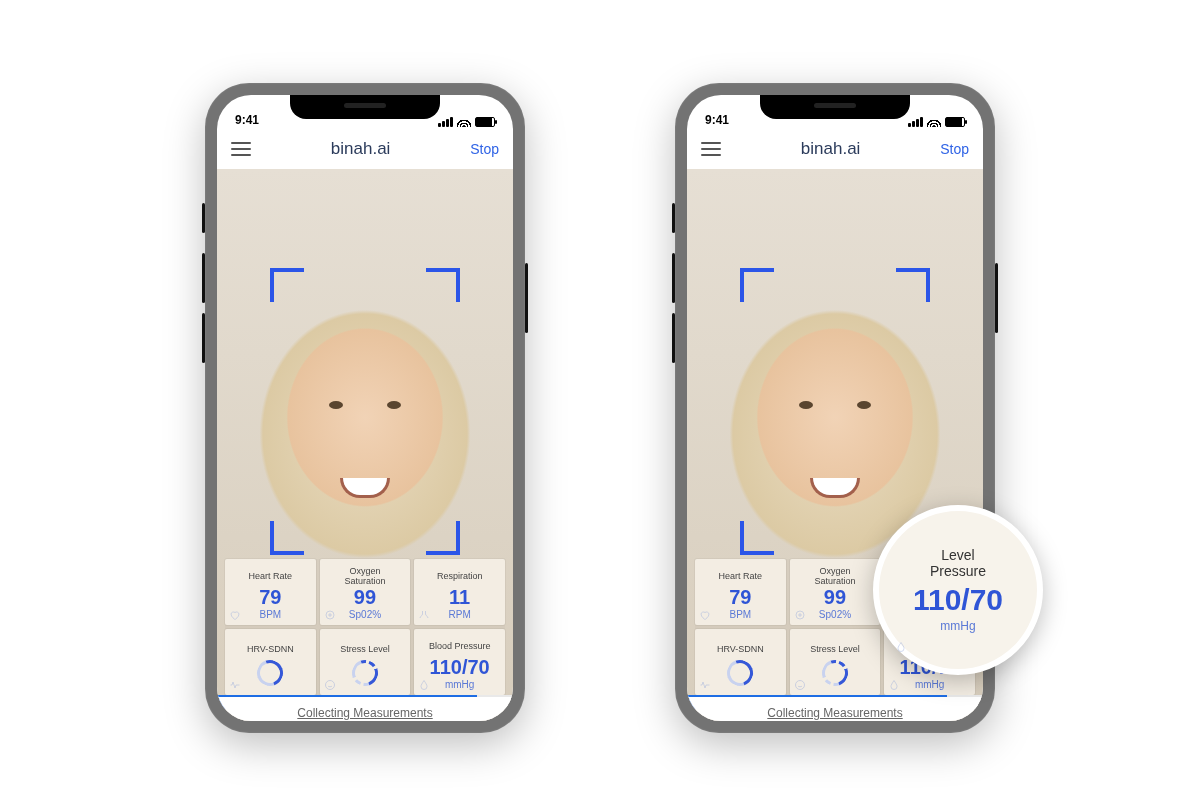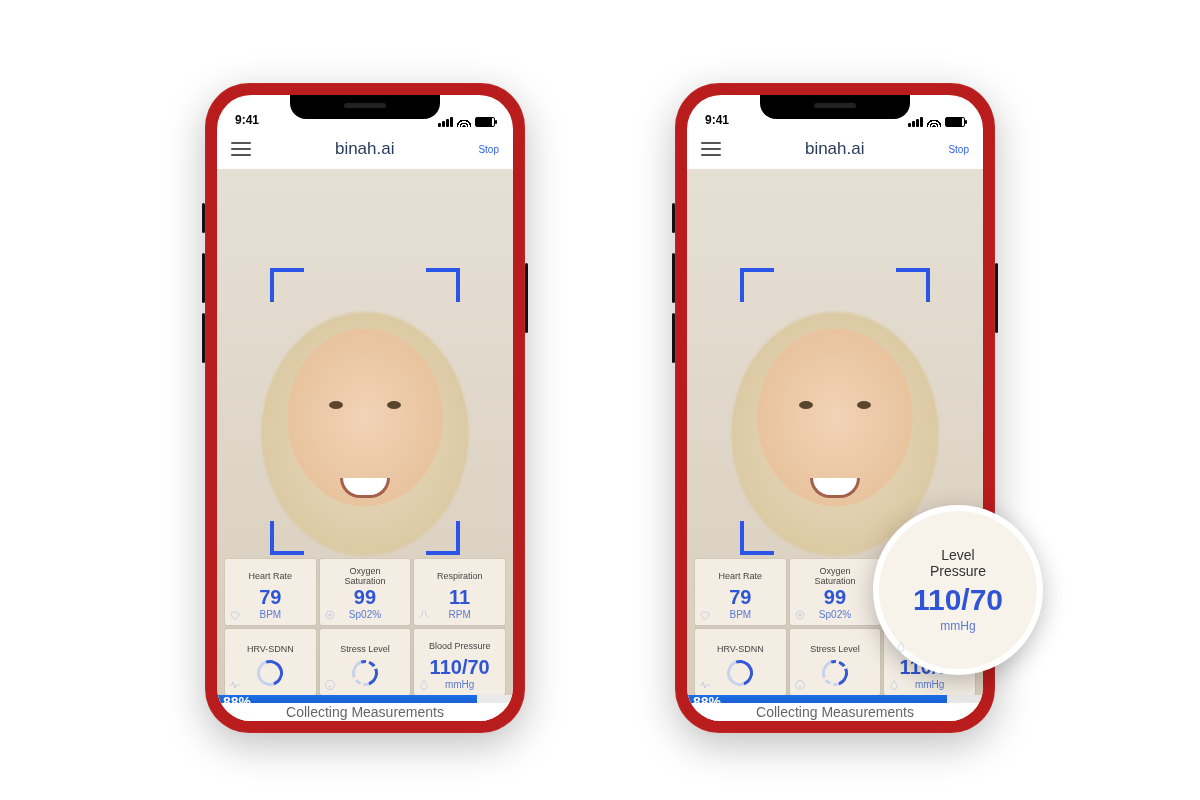--- a/index.html
+++ b/index.html
@@ -1,21 +1,21 @@
 <!DOCTYPE html>
 <html><head>
 <meta charset="utf-8">
 <style>
   * { box-sizing: border-box; margin: 0; padding: 0; }
   html, body { width: 1200px; height: 800px; background: #fff; font-family: -apple-system, Helvetica, Arial, sans-serif; }
   .stage { width: 1200px; height: 800px; display: flex; justify-content: center; align-items: center; gap: 150px; }
   .frame { position: relative; }
   .phone {
     width: 320px; height: 650px;
-    background: #b91c1c; border-radius: 44px;
+    background: #737373; border-radius: 44px;
     padding: 12px; position: relative;
     box-shadow: 0 12px 40px rgba(0,0,0,0.25), inset 0 0 2px rgba(255,255,255,0.2);
     margin-top: 16px;
   }
   .side-btn { position: absolute; background: #111; border-radius: 2px; }
   .sb1 { left: -3px; top: 120px; width: 3px; height: 30px; }
   .sb2 { left: -3px; top: 170px; width: 3px; height: 50px; }
   .sb3 { left: -3px; top: 230px; width: 3px; height: 50px; }
   .sb4 { right: -3px; top: 180px; width: 3px; height: 70px; }
   .screen {
@@ -51,21 +51,21 @@
   .batt i { display:block; width: 90%; height:100%; background:#000; }
 
   .appbar {
     height: 40px; display: flex; align-items: center; justify-content: space-between;
     padding: 0 14px; background:#fff;
   }
   .menu-icon { width: 20px; height: 14px; display:flex; flex-direction:column; justify-content:space-between; }
   .menu-icon span { height: 2px; background:#555; border-radius:1px; }
   .brand { font-size: 17px; color:#2b3b5b; }
   .brand b { font-weight: 400; }
-  .stop { color:#2f63e6; font-size: 10px; font-weight: 500; }
+  .stop { color:#2f63e6; font-size: 14px; font-weight: 500; }
 
   .camera {
     position: relative; flex: 1;
     background:
       radial-gradient(ellipse 140px 160px at 50% 45%, #f1d3b6 0%, #e8c39e 55%, transparent 56%),
       radial-gradient(ellipse 170px 200px at 50% 48%, #e9dcc3 0%, #dccaa4 60%, transparent 62%),
       linear-gradient(#e6dfd4, #d7cdbc);
     overflow: hidden;
   }
   .fb { position:absolute; width: 34px; height: 34px; border: 4px solid #2b55e8; }
@@ -100,21 +100,21 @@
     transform: rotate(25deg);
   }
   .spinner.dashed { border-style: dashed solid dashed solid; }
 
   .progress {
     position:absolute; left:0; right:0; bottom:12px; height:14px;
     background:#e9e9e9; display:flex; align-items:center;
   }
   .progress .fill { height:100%; background: linear-gradient(#1e6fe6,#1455c8); display:flex; align-items:center; }
   .progress .pct { font-size: 14px; color:#fff; padding-left: 6px; font-weight:600; }
-  .collect { position:absolute; bottom: -1px; left:0; right:0; text-align:center; font-size:14px; color:#666; background:#fff; padding: 1px 0 2px;}
+  .collect { position:absolute; bottom: -1px; left:0; right:0; text-align:center; font-size:12px; color:#666; background:#fff; padding: 9px 0 2px; text-decoration: underline;}
   
   
   .bubble {
     position:absolute; right:-48px; bottom:58px; width:170px; height:170px; border-radius:50%;
     background:#f7f3eb; box-shadow: 0 6px 25px rgba(0,0,0,0.25);
     display:flex; flex-direction:column; align-items:center; justify-content:center;
     border: 6px solid #fff; z-index: 30;
   }
   .bubble .bp-label { font-size: 14px; color:#333; text-align:center; line-height:1.15; }
   .bubble .bp-value { font-size: 30px; font-weight:600; color:#2f55d6; margin-top:4px; }

